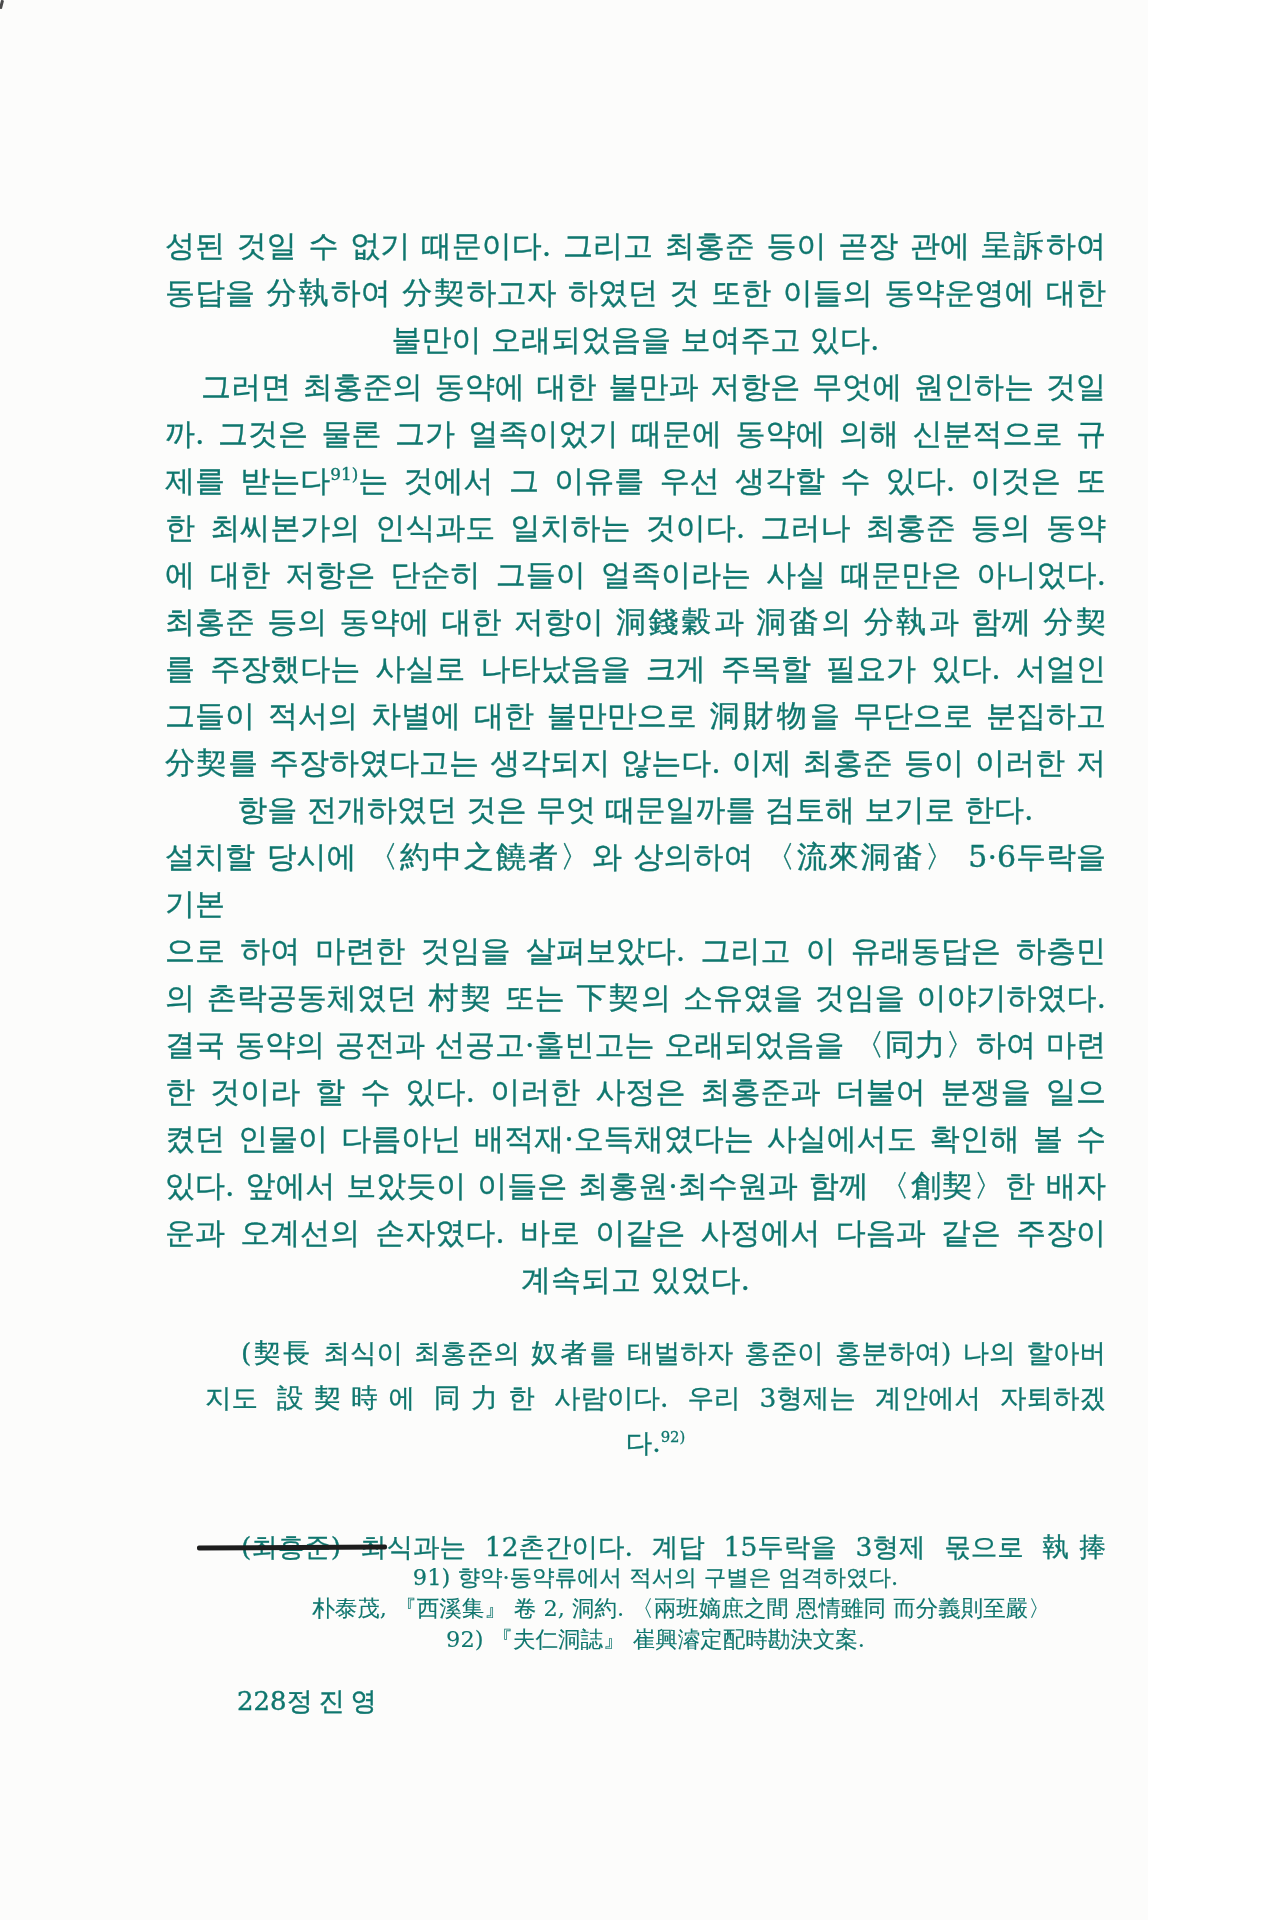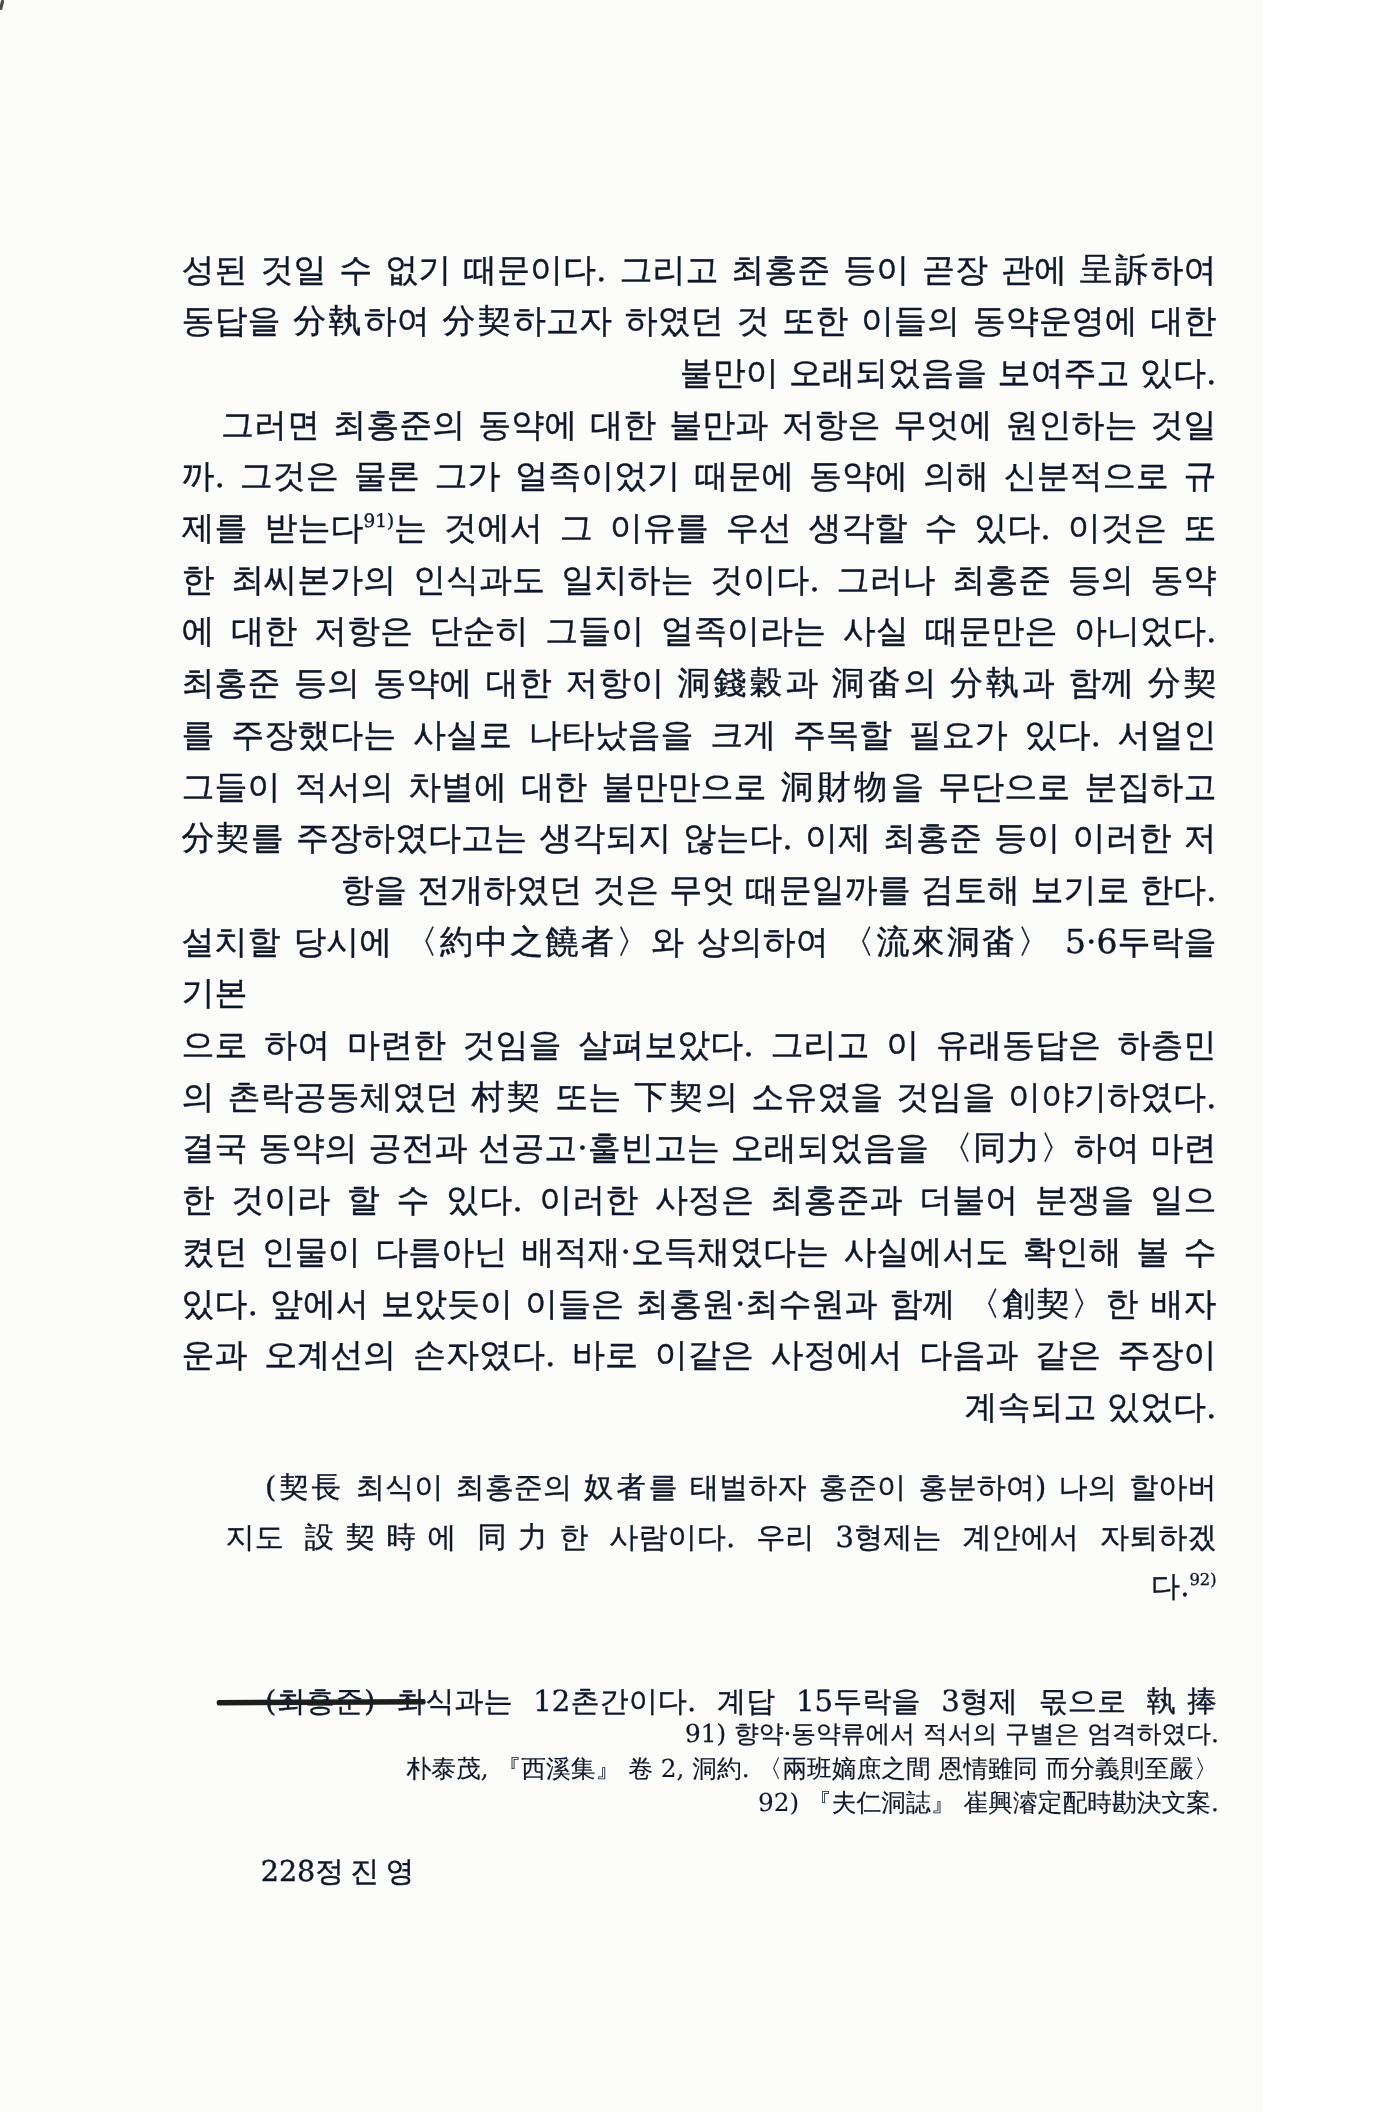--- a/index.html
+++ b/index.html
@@ -5,21 +5,21 @@
   html, body { margin: 0; padding: 0; }
   body {
     width: 1268px; height: 1920px;
     background: #ffffff;
     font-family: "DejaVu Serif", "Liberation Serif", serif;
   }
   .page {
     position: relative;
     width: 1148px; height: 1920px;
     background: #fcfcfb;
-    color: #0f172a;
+    color: #0f766e;
     overflow: hidden;
   }
   .block { position: absolute; }
   .body-text {
     left: 165px; top: 222px; width: 941px;
     font-size: 30px; line-height: 47px;
     -webkit-text-stroke: 0.35px currentColor;
     word-break: keep-all;
   }
   .quote {
@@ -29,21 +29,21 @@
     word-break: keep-all;
   }
   .q1 { top: 1330px; }
   .q2 { top: 1524px; }
   .footnotes {
     left: 203px; top: 1562px; width: 905px;
     font-size: 22.5px; line-height: 31px;
     -webkit-text-stroke: 0.25px currentColor;
     word-break: keep-all;
   }
-  .line { text-align: right; }
+  .line { text-align: center; }
   .line.fill { text-align: justify; text-align-last: justify; }
   .line.ind { text-indent: 36px; }
   .line.cont { padding-left: 52px; }
   .line.b { font-weight: normal; -webkit-text-stroke: 0.1px currentColor; }
   sup { font-size: 0.56em; vertical-align: super; line-height: 0; }
   .fn-rule {
     left: 197px; top: 1545px; width: 190px; height: 5px;
     background: #1d1d1d;
     transform: rotate(-0.3deg);
     border-radius: 2px;

